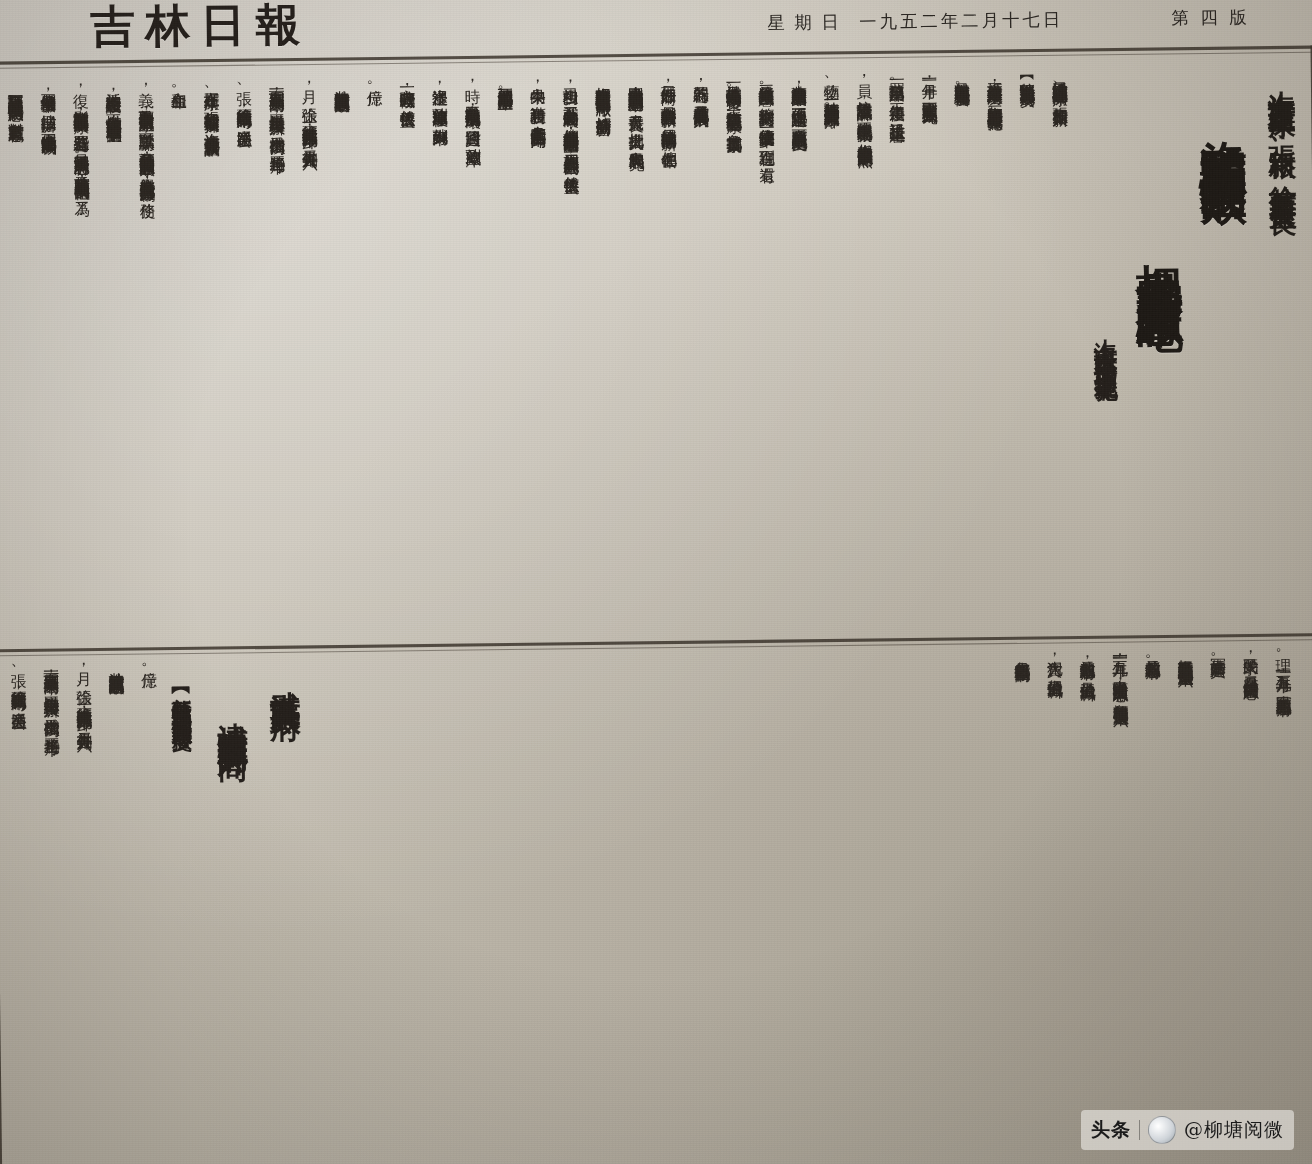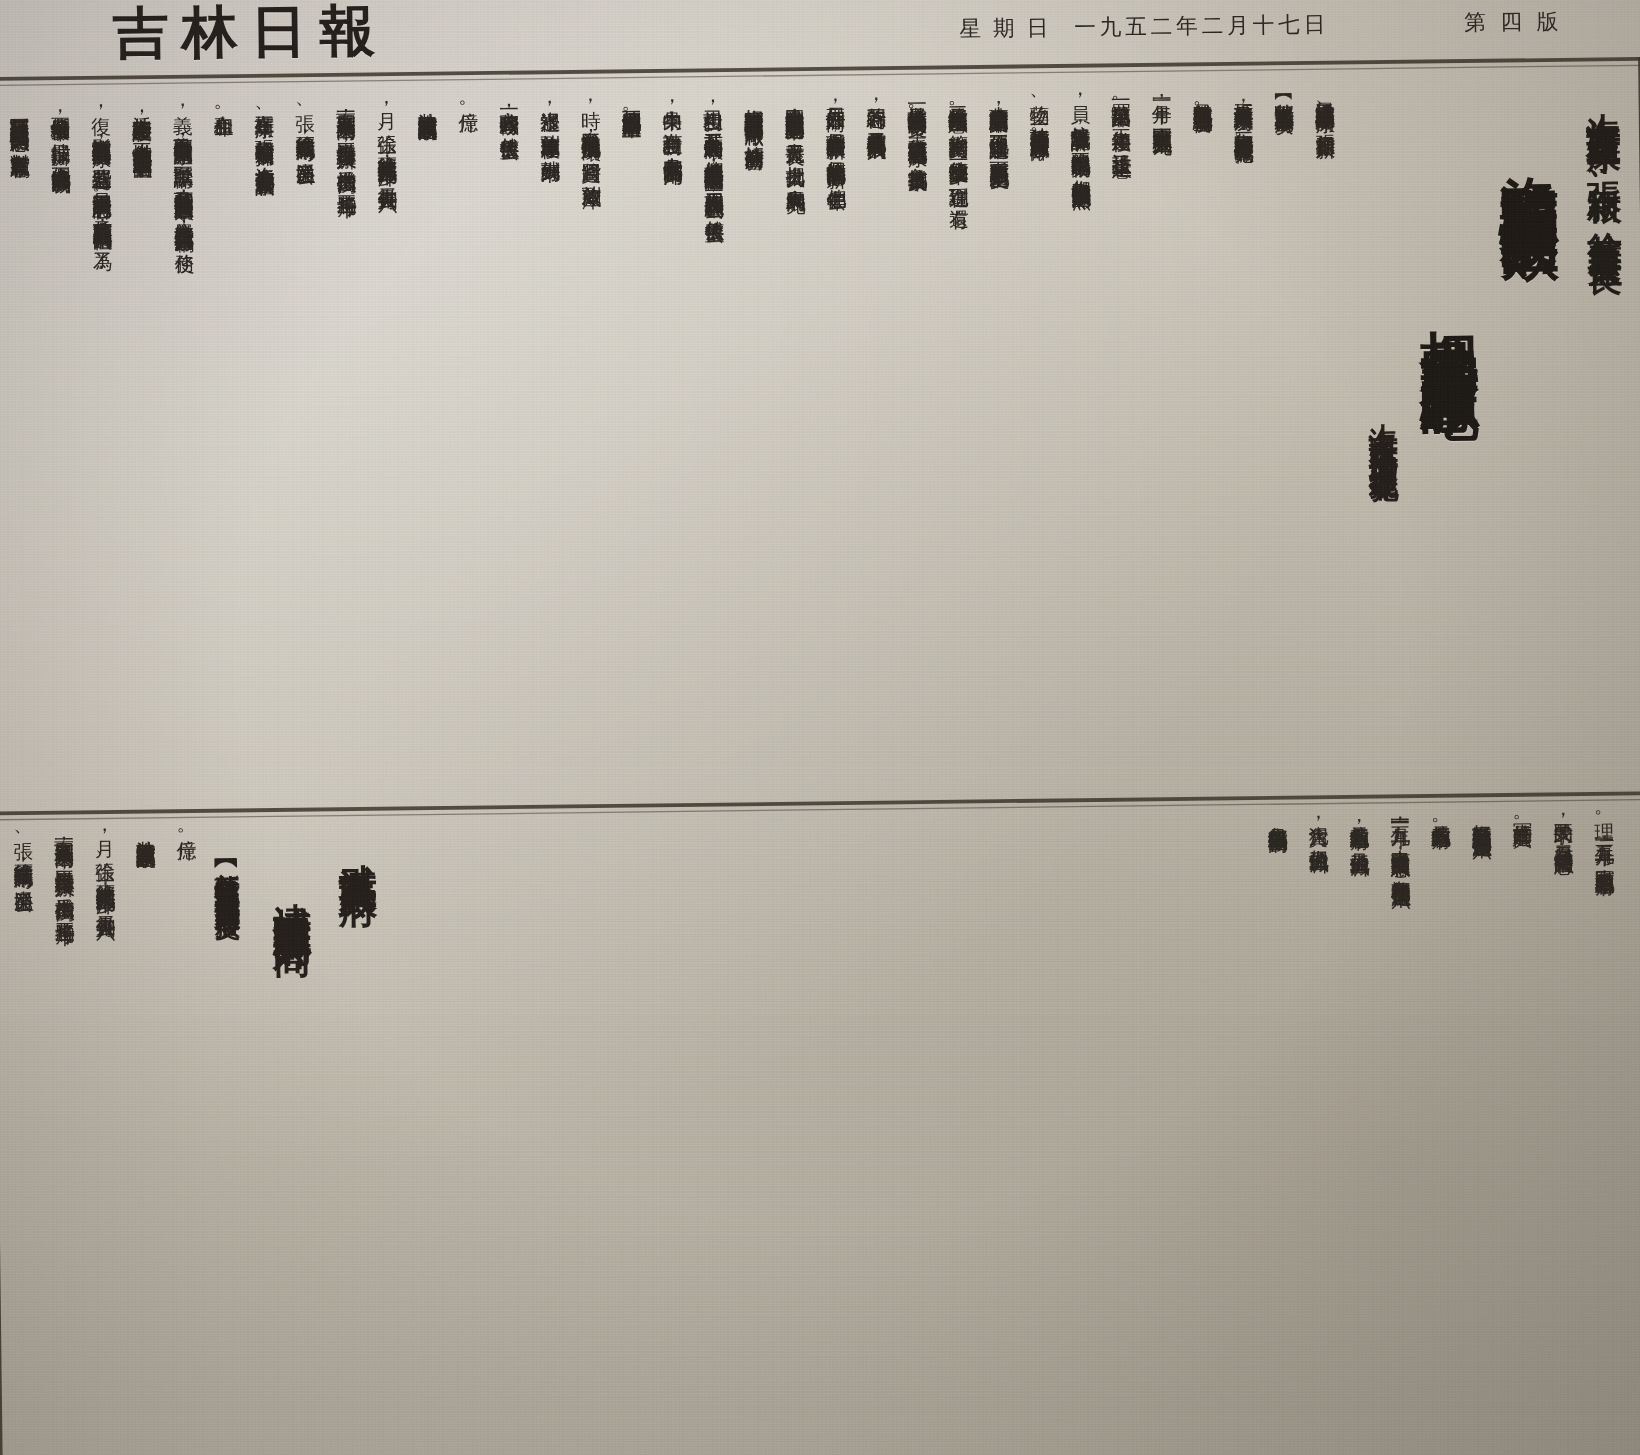--- a/index.html
+++ b/index.html
@@ -337,13 +337,19 @@
     <div class="vcol body-col" id="d32">共計盜竊祖國人民支援志願軍的欵項二三</div>
     <div class="vcol body-col" id="d33">月，徐張、徐爾奸商一共代購牛肉八十九萬三千多斤，從去年二月到六月</div>
     <div class="vcol body-col" id="d34">百元到四千一百元買進的牛肉，以平均每斤三千司經辦人員，乘機抬高肉價，將平均每斤三千</div>
     <div class="vcol body-col" id="d35">張、徐爾奸商還在代購牛肉時，串通益民公</div>
 
   </div>
 
   <div id="grain"></div>
   <div id="vignette"></div>
 
+  <div id="watermark">
+    <div id="wm-logo">头条</div>
+    <div id="wm-divider"></div>
+    <div id="wm-avatar"></div>
+    <div id="wm-handle">@柳塘阅微</div>
+  </div>
 </div>
 
 </body></html>

